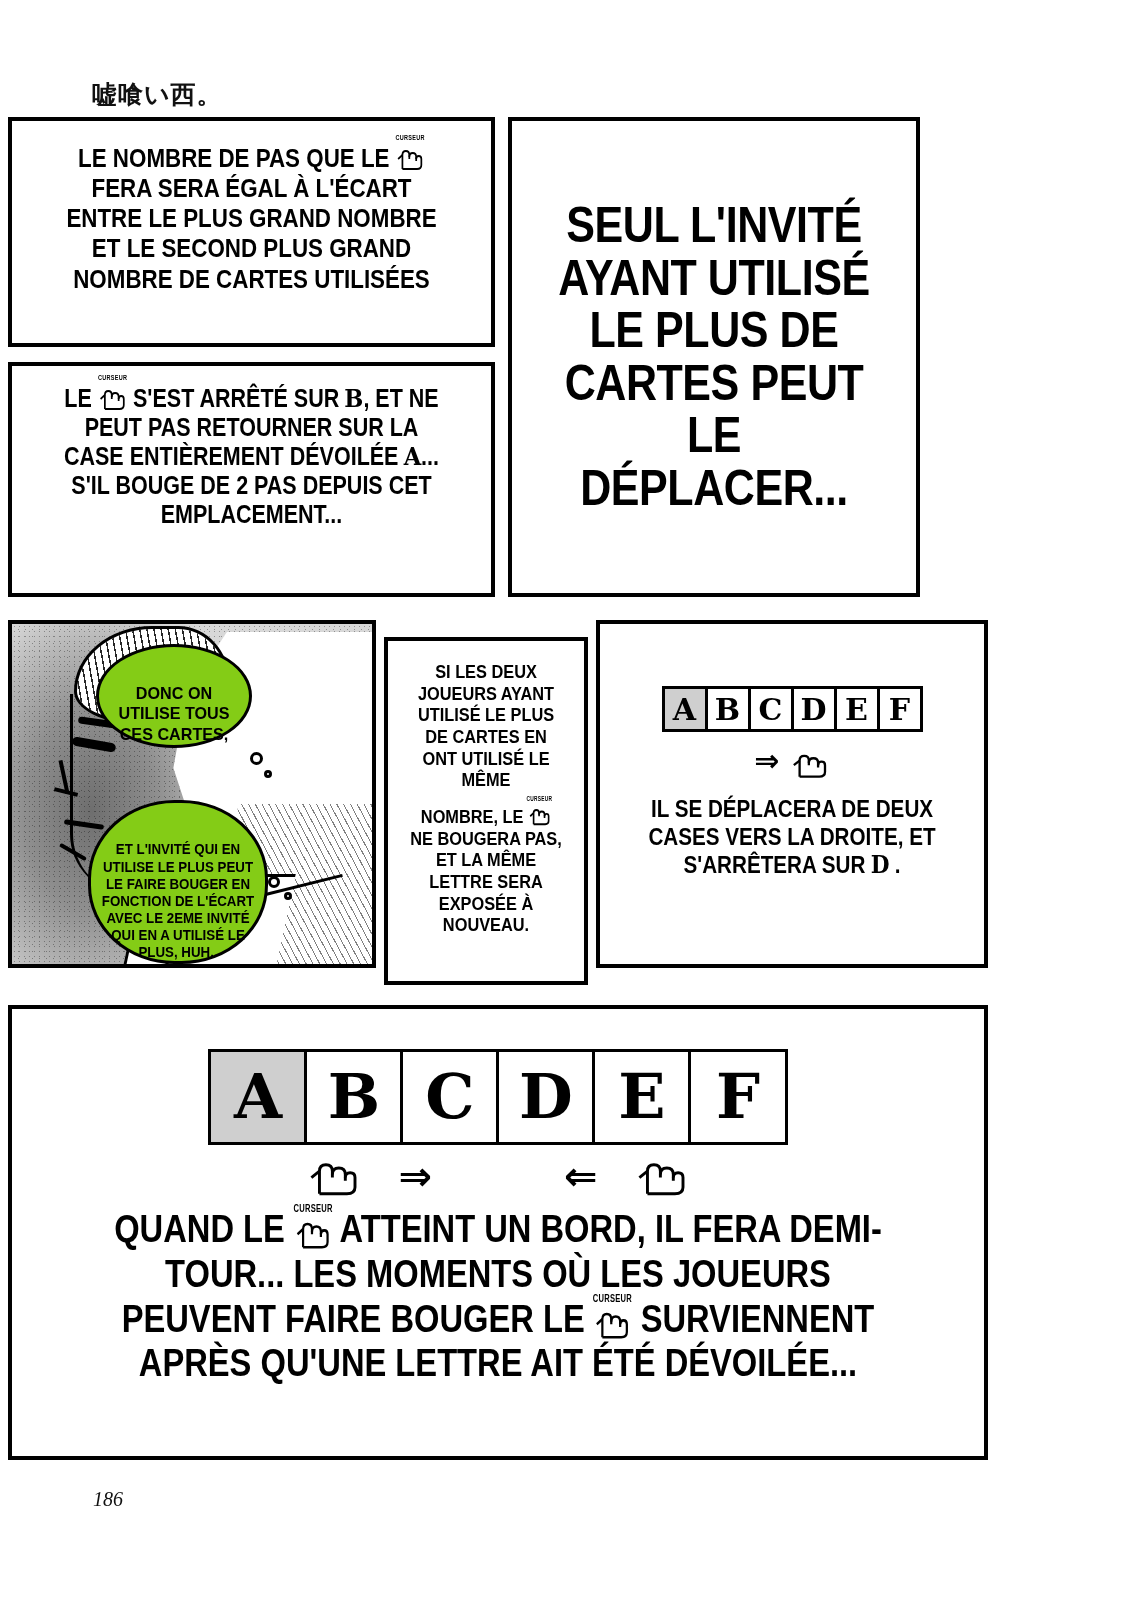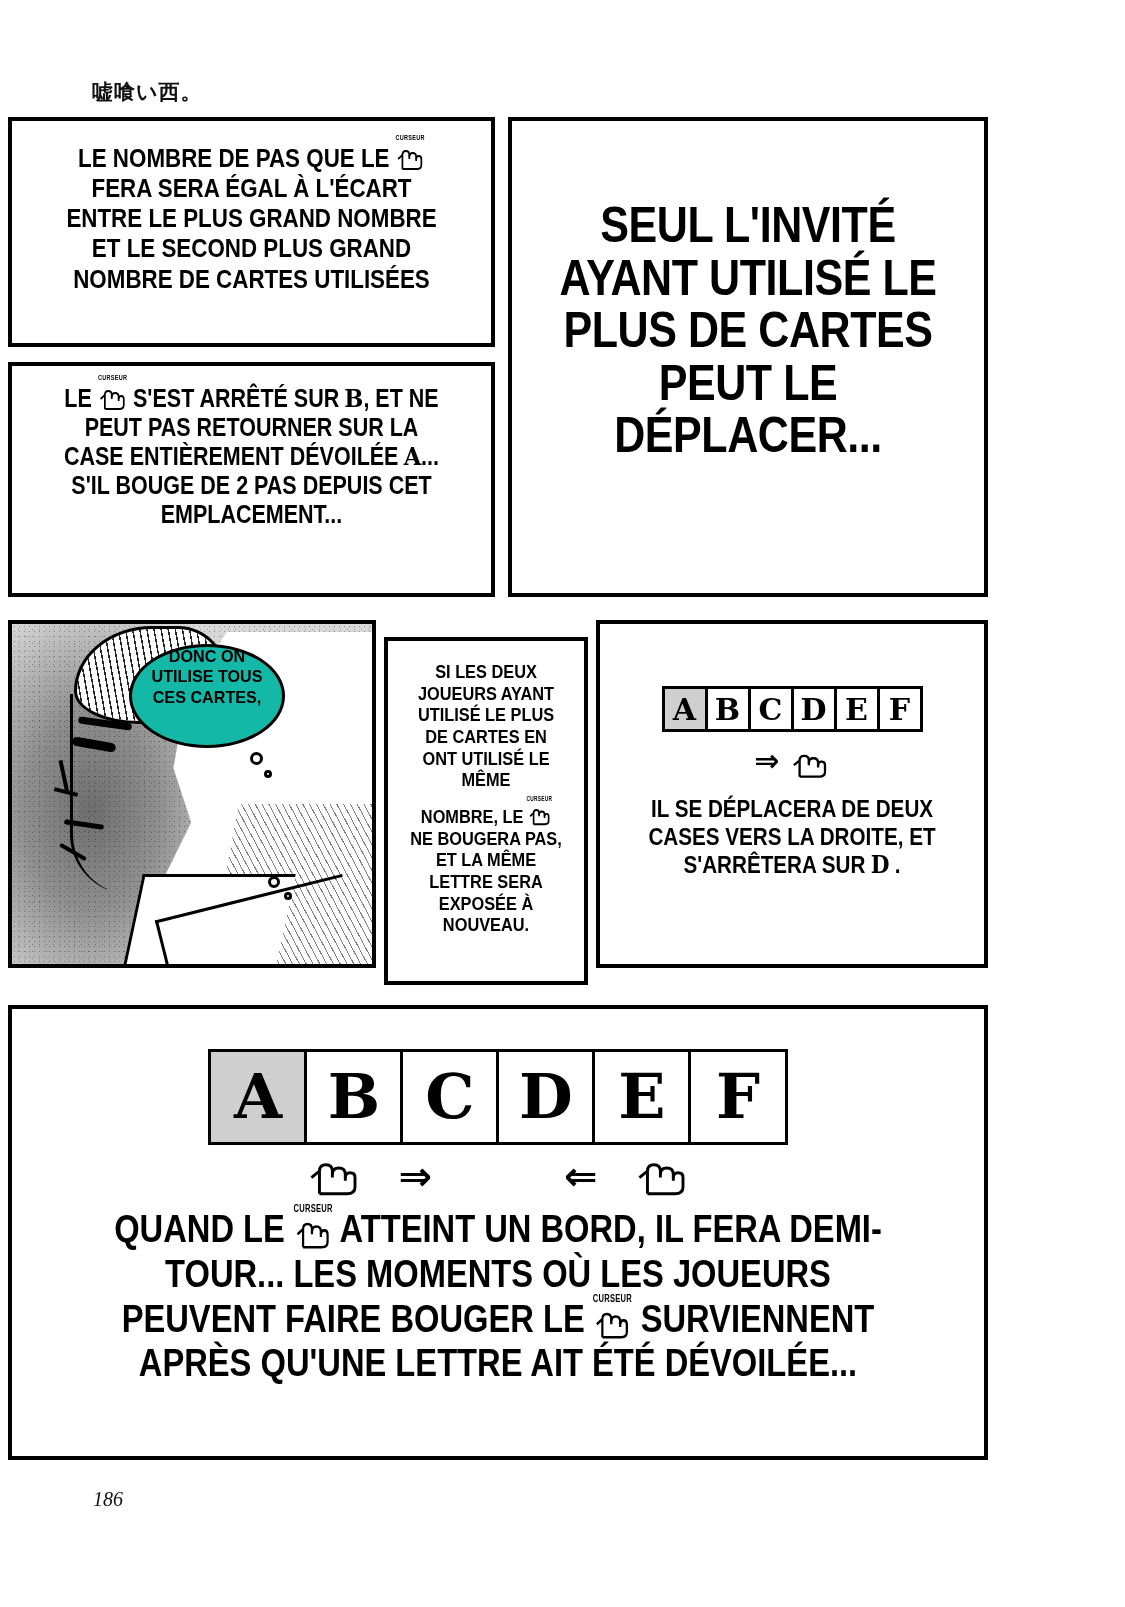--- a/index.html
+++ b/index.html
@@ -18,21 +18,21 @@
     position: absolute;
     inset: 0;
     background: #fff;
   }
   
   .series-title {
     position: absolute;
     left: 92px;
     top: 78px;
     font-family: "DejaVu Sans", sans-serif;
-    font-size: 21px;
+    font-size: 25px;
     font-weight: bold;
     letter-spacing: 1px;
     color: #111;
     white-space: nowrap;
   }
   
   .page-number {
     position: absolute;
     left: 93px;
     top: 1488px;
@@ -110,21 +110,21 @@
 
   
   #p1 { left: 8px;  top: 117px;  width: 487px; height: 230px; }
   #p1 .cap { font-size: 26px; padding: 22px 10px 0 10px; }
 
   
   #p2 { left: 8px;  top: 362px;  width: 487px; height: 235px; }
   #p2 .cap { font-size: 25px; padding: 18px 12px 0 12px; }
 
   
-  #p3 { left: 508px; top: 117px; width: 480px; height: 480px; }
+  #p3 { left: 508px; top: 117px; width: 412px; height: 480px; }
   #p3 .cap {
     font-size: 50px;
     line-height: 1.05;
     padding: 78px 14px 0 14px;
     letter-spacing: -0.5px;
   }
 
   
   #p4 { left: 8px; top: 620px; width: 368px; height: 348px; }
   .art-bg {
@@ -199,29 +199,28 @@
   .shade-hatch {
     position: absolute;
     left: 196px; top: 180px; width: 170px; height: 168px;
     background: repeating-linear-gradient(62deg, #000 0 1px, transparent 1px 6px);
     opacity: .5;
     clip-path: polygon(18% 0, 100% 0, 100% 100%, 0 100%);
   }
 
   .bubble {
     position: absolute;
-    background: #14b8a6;
+    background: #84cc16;
     border: 3px solid #000;
     border-radius: 50%;
     box-sizing: border-box;
     display: flex;
-    align-items: flex-start;
+    align-items: flex-end;
     justify-content: center;
     text-align: center;
-    margin-left: 33px;
   }
   .hand {
     font-family: "Liberation Sans", sans-serif;
     font-weight: bold;
     text-transform: uppercase;
     color: #000;
     line-height: 1.2;
     text-align: center;
     transform: scaleX(0.95);
   }
@@ -322,20 +321,23 @@
     <div class="nose2"></div>
     <div class="mouth"></div>
     <div class="chin"></div>
 
     <div class="bubble" id="b1">
       <div class="hand">DONC ON UTILISE TOUS CES CARTES,</div>
     </div>
     <div class="tail" style="left:238px; top:128px; width:13px; height:13px;"></div>
     <div class="tail" style="left:252px; top:146px; width:8px; height:8px;"></div>
 
+    <div class="bubble" id="b2">
+      <div class="hand">ET L'INVITÉ QUI EN UTILISE LE PLUS PEUT LE FAIRE BOUGER EN FONCTION DE L'ÉCART AVEC LE 2EME INVITÉ QUI EN A UTILISÉ LE PLUS, HUH..</div>
+    </div>
     <div class="tail" style="left:256px; top:252px; width:12px; height:12px;"></div>
     <div class="tail" style="left:272px; top:268px; width:8px; height:8px;"></div>
   </div>
 
   <div class="panel" id="p5">
     <div class="cap">SI LES DEUX JOUEURS AYANT UTILISÉ LE PLUS DE CARTES EN ONT UTILISÉ LE MÊME</div>
     <div class="cap second">
       <span>NOMBRE, LE </span><span class="cursor-glyph sm"><span class="lbl">CURSEUR</span><svg width="27" height="21" viewBox="0 0 34 26">
             <g fill="none" stroke="#000" stroke-width="2.4">
               <path d="M8 24 L8 10 Q8 6 12 6 Q16 6 16 10 L16 14"></path>

